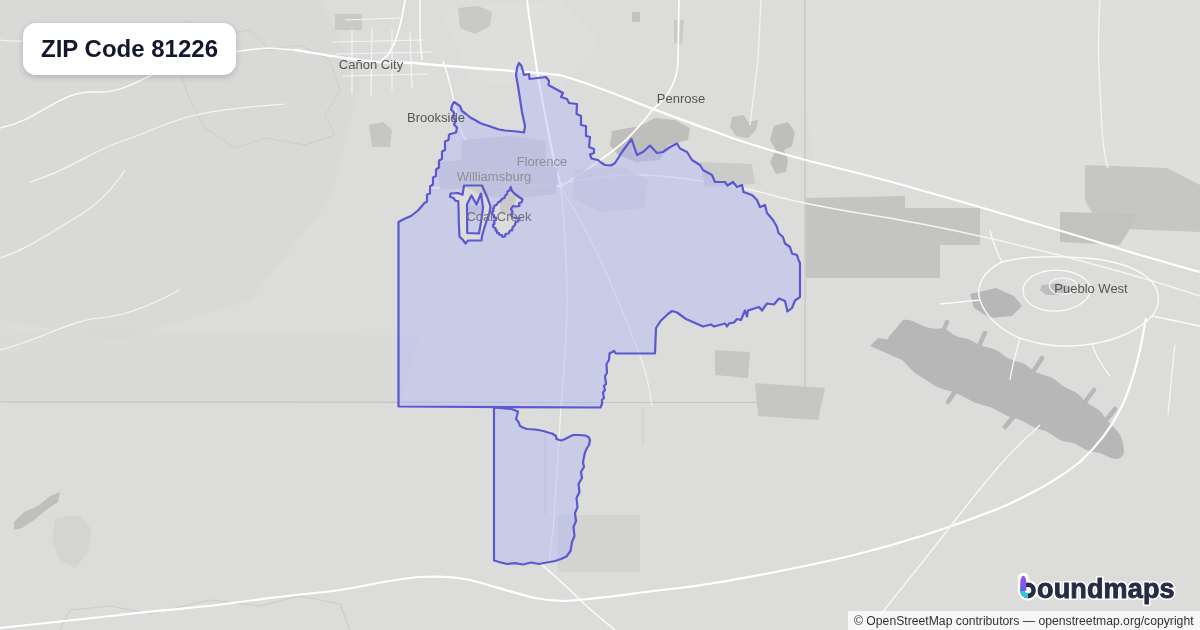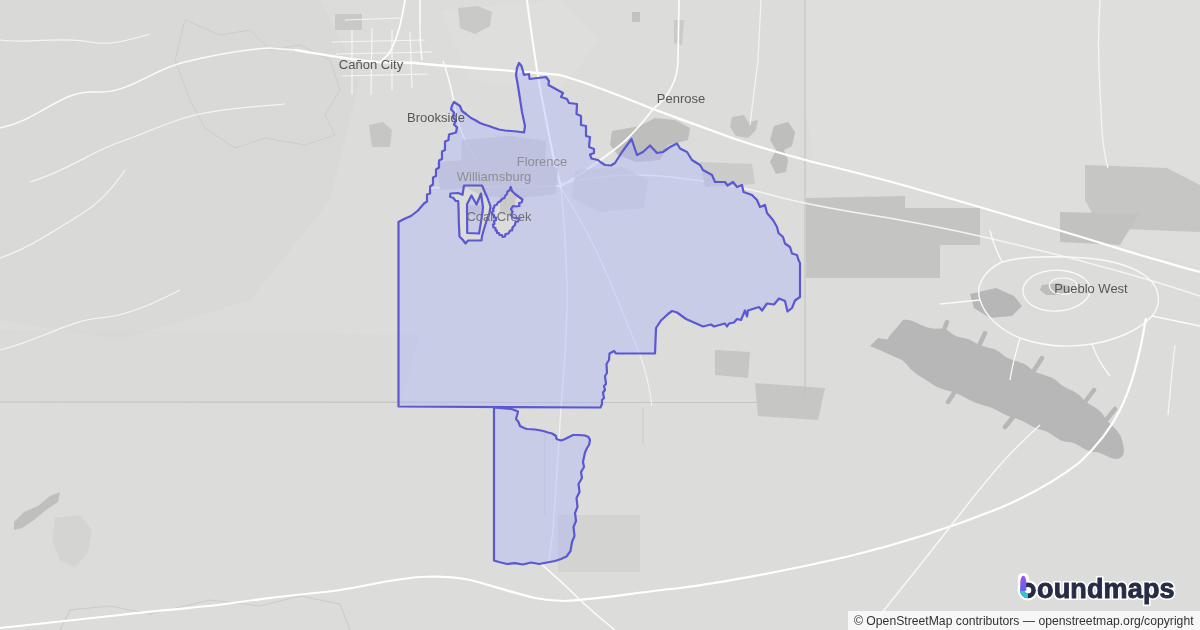--- a/index.html
+++ b/index.html
@@ -194,17 +194,20 @@
     <rect x="1017.8" y="573" width="11" height="20" rx="5" fill="#ffffff"></rect>
     <text x="1037" y="597.5" font-size="27" font-weight="bold" fill="#ffffff" stroke="#ffffff" stroke-width="4" letter-spacing="0.15">oundmaps</text>
     <circle cx="1028" cy="590.3" r="5.6" fill="none" stroke="#272c45" stroke-width="4.6"></circle>
     <path d="M1022.4,590.3 A5.6,5.6 0 0 0 1028,595.9" fill="none" stroke="#2fc6e2" stroke-width="4.6"></path>
     <path d="M1023.2,586.2 A5.6,5.6 0 0 0 1022.4,590.2" fill="none" stroke="#49b8e8" stroke-width="4.6"></path>
     <path d="M1020.3,583.2 C1020.3,578.9 1021.6,575.7 1023.3,575.7 C1025,575.7 1026.3,578.9 1026.3,583.2 L1026.3,590.8 L1020.3,590.8 Z" fill="url(#stemg)"></path>
     <text x="1037" y="597.5" font-size="27" font-weight="bold" fill="#272c45" stroke="#272c45" stroke-width="0.9" letter-spacing="0.15">oundmaps</text>
   </g>
 </svg>
 
+<div class="badge">
+      <span>ZIP Code 81226</span>
+    </div>
 
 <div class="attr">
       <span>© OpenStreetMap contributors — openstreetmap.org/copyright</span>
     </div>
 </div>
 
 </body></html>

